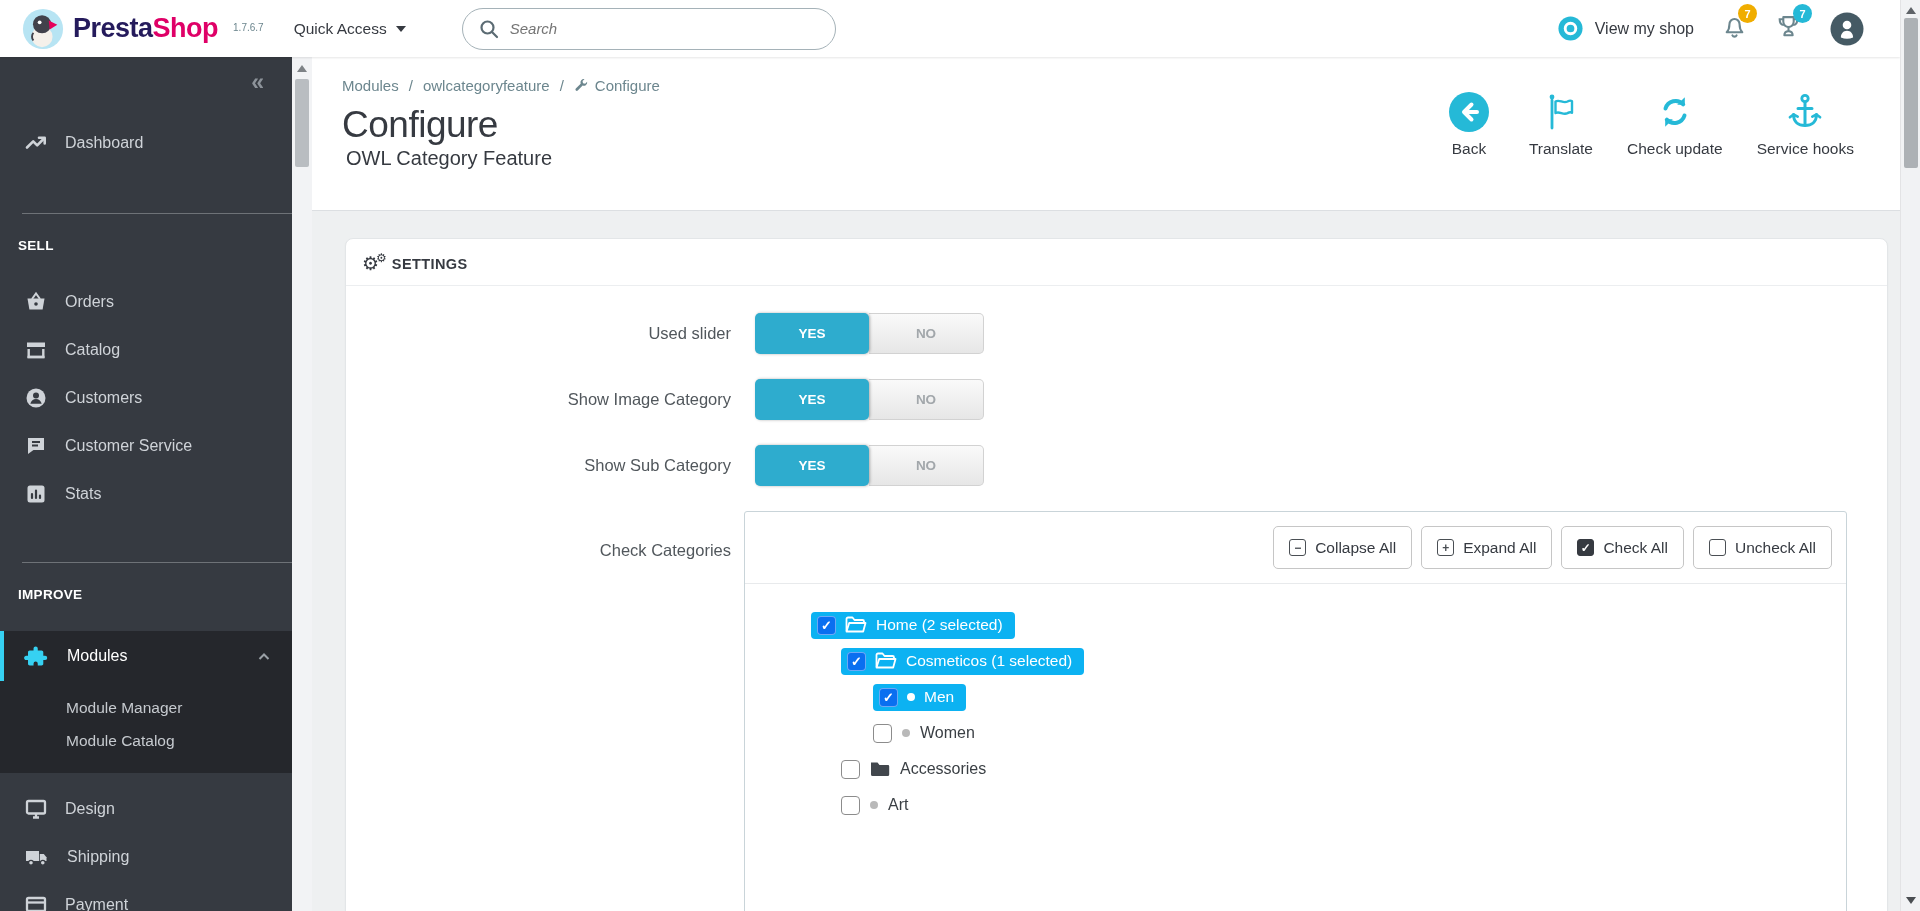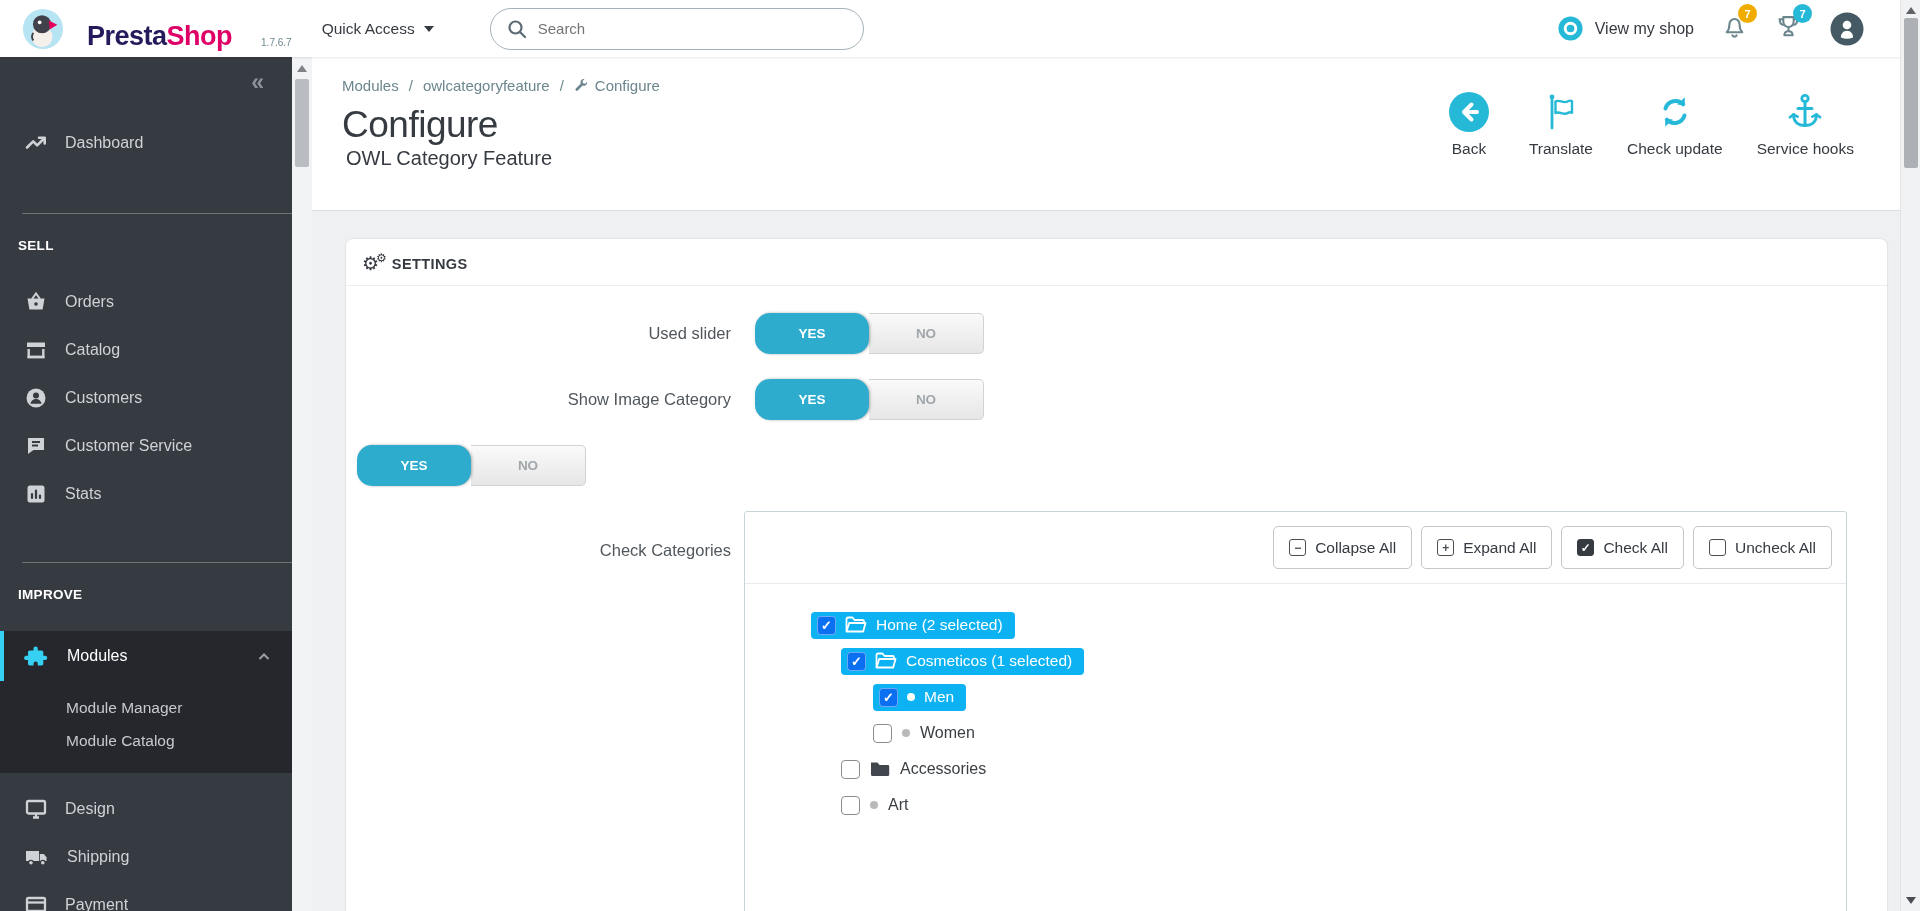--- a/index.html
+++ b/index.html
@@ -1,29 +1,29 @@
 <!DOCTYPE html>
 <html><head>
 <meta charset="utf-8">
 <style>
 * {margin:0;padding:0;box-sizing:border-box;}
 html,body{width:1920px;height:911px;overflow:hidden;background:#fff;font-family:"Liberation Sans",sans-serif;}
 .app{position:relative;width:1920px;height:911px;overflow:hidden;}
 
 
 .topbar{position:absolute;top:0;left:0;width:1900px;height:57px;background:#fff;display:flex;align-items:center;z-index:6;box-shadow:0 1px 2px rgba(0,0,0,.10);}
-.brand{display:flex;align-items:flex-end;gap:23px;padding-left:22px;cursor:pointer;}
+.brand{display:flex;align-items:center;gap:9px;padding-left:22px;cursor:pointer;}
 .brand-text{font-size:27px;font-weight:bold;letter-spacing:-0.5px;line-height:1;}
 .brand-presta{color:#251b5c;}
 .brand-shop{color:#df0067;}
 .version{font-size:10px;color:#6c868e;margin-left:6px;padding-bottom:2px;}
 .quick-access{display:flex;align-items:center;gap:9px;margin-left:30px;font-size:15.5px;color:#363a41;cursor:pointer;}
 .caret-down{width:0;height:0;border-left:5px solid transparent;border-right:5px solid transparent;border-top:6px solid #363a41;}
 .search-wrap{margin-left:56px;width:374px;height:42px;border:1px solid #a5b2b8;border-radius:21px;display:flex;align-items:center;padding:0 16px;gap:11px;background:#fff;}
-.search-input{border:none;outline:none;flex:1;font-size:15px;color:#6c868e;background:transparent;font-family:"Liberation Sans",sans-serif;}
+.search-input{border:none;outline:none;flex:1;font-size:15px;font-style:italic;color:#6c868e;background:transparent;font-family:"Liberation Sans",sans-serif;}
 .top-right{margin-left:auto;display:flex;align-items:center;gap:28px;padding-right:36px;}
 .view-shop{display:flex;align-items:center;gap:11px;font-size:16px;color:#363a41;cursor:pointer;}
 .icon-badge{position:relative;cursor:pointer;}
 .badge{position:absolute;top:-9px;right:-10px;min-width:19px;height:19px;padding:0 4px;border-radius:10px;color:#fff;font-size:11px;font-weight:bold;display:flex;align-items:center;justify-content:center;}
 .badge-orange{background:#f0ad00;}
 .badge-blue{background:#25b9d7;}
 .avatar-btn{cursor:pointer;display:flex;}
 
 
 .sidebar{position:absolute;top:57px;left:0;width:292px;bottom:0;background:#363a41;color:#cfd3d8;overflow:hidden;}
@@ -76,21 +76,21 @@
 .panel-title{font-size:14.5px;font-weight:bold;letter-spacing:.4px;margin-left:2px;}
 .form{padding-top:27px;}
 .form-row{display:flex;align-items:center;margin-bottom:25px;}
 .form-label{width:398px;text-align:right;padding-right:13px;color:#51575c;font-size:16.5px;flex:none;}
 .row-number{margin-bottom:16px;}
 .row-categories{align-items:flex-start;}
 .row-categories .form-label{padding-top:30px;}
 
 
 .switch{display:flex;width:240px;height:41px;border-radius:5px;}
-.sw-on{flex:1;background:#2eacce;color:#fff;display:flex;align-items:center;justify-content:center;font-size:13.5px;font-weight:bold;border-radius:15px;z-index:1;box-shadow:1px 0 3px rgba(0,0,0,.3);cursor:pointer;margin-left:11px;}
+.sw-on{flex:1;background:#2eacce;color:#fff;display:flex;align-items:center;justify-content:center;font-size:13.5px;font-weight:bold;border-radius:5px;z-index:1;box-shadow:1px 0 3px rgba(0,0,0,.3);cursor:pointer;margin-left:11px;}
 .sw-off{flex:1;background:linear-gradient(#fafafa,#e6e6e6);color:#a2a7ab;display:flex;align-items:center;justify-content:center;font-size:13.5px;font-weight:bold;border:1px solid #d2d2d2;border-left:none;border-radius:0 5px 5px 0;cursor:pointer;}
 
 
 .num-input{flex:1;margin-right:40px;height:43px;background:#f0f5f8;border:1px solid #bfd2da;border-radius:2px;font-size:16px;color:#363a41;padding:0 13px;outline:none;font-family:"Liberation Sans",sans-serif;}
 
 
 .tree-box{flex:1;margin-right:40px;border:1px solid #c9d4d9;border-radius:3px;background:#fff;min-height:420px;}
 .tree-toolbar{display:flex;justify-content:flex-end;gap:9px;padding:14px;border-bottom:1px solid #e8eaec;}
 .tbtn{display:inline-flex;align-items:center;gap:9px;height:43px;padding:0 15px;background:#fff;border:1px solid #c6c6c6;border-radius:5px;font-size:15.5px;color:#363a41;cursor:pointer;font-family:"Liberation Sans",sans-serif;}
 .sq{width:17px;height:17px;border:1.6px solid #4a4f54;border-radius:3px;display:inline-flex;align-items:center;justify-content:center;font-size:12px;font-weight:bold;color:#4a4f54;line-height:1;flex:none;}
@@ -358,20 +358,21 @@
 
           <div class="form-row">
             <div class="form-label">Show Image Category</div>
             <div class="switch">
               <div class="sw-on">YES</div>
               <div class="sw-off">NO</div>
             </div>
           </div>
 
           <div class="form-row">
+            <div class="form-label">Show Sub Category</div>
             <div class="switch">
               <div class="sw-on">YES</div>
               <div class="sw-off">NO</div>
             </div>
           </div>
 
 
           <div class="form-row row-categories">
             <div class="form-label">Check Categories</div>
             <div class="tree-box">

